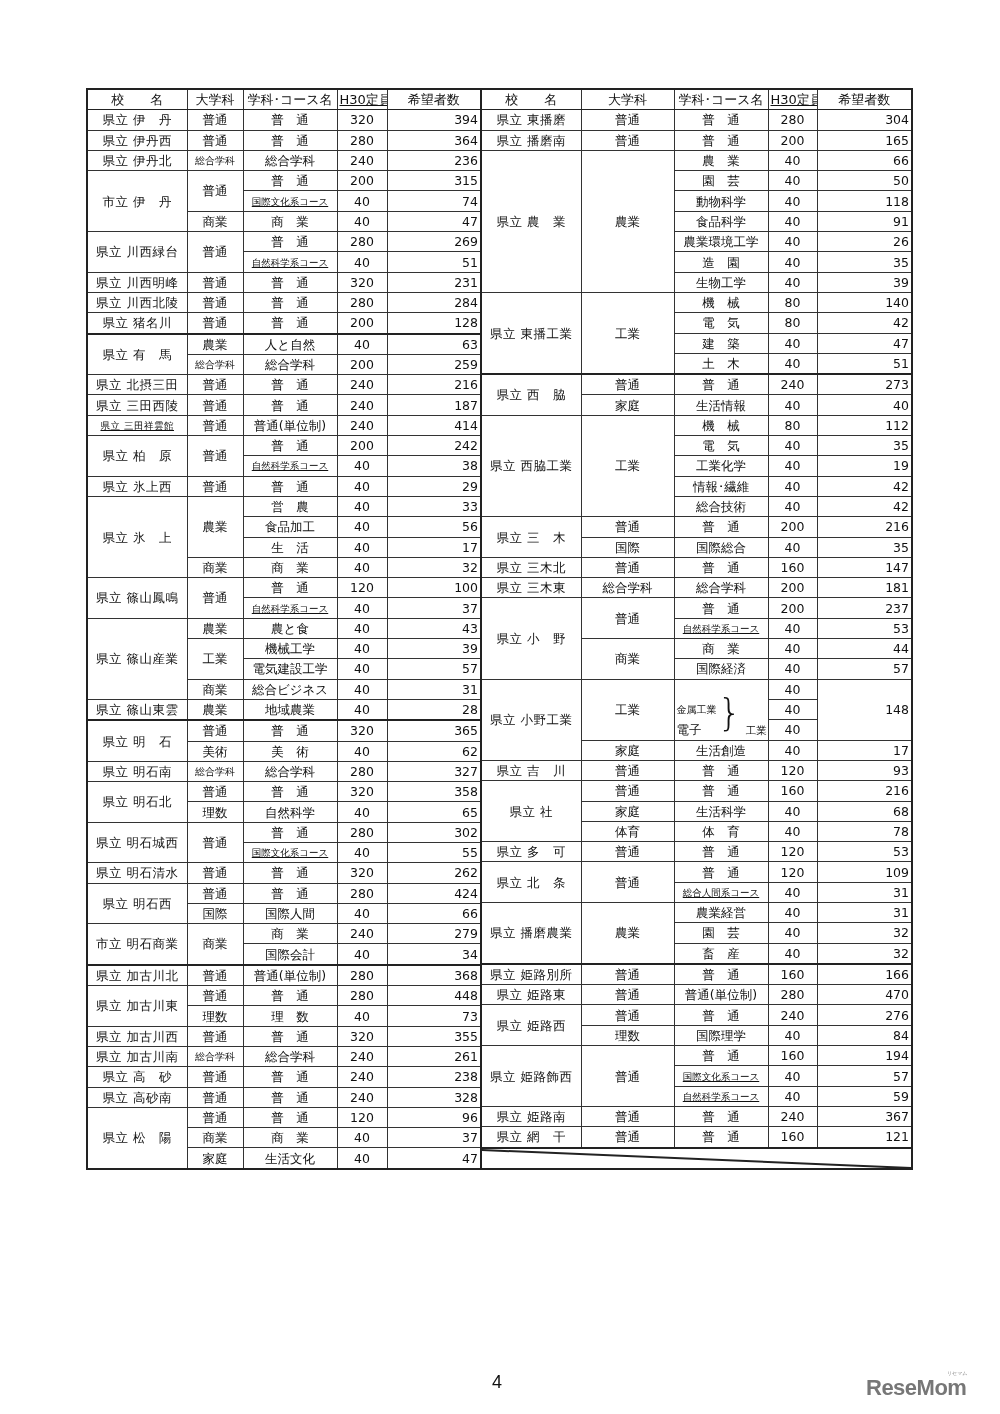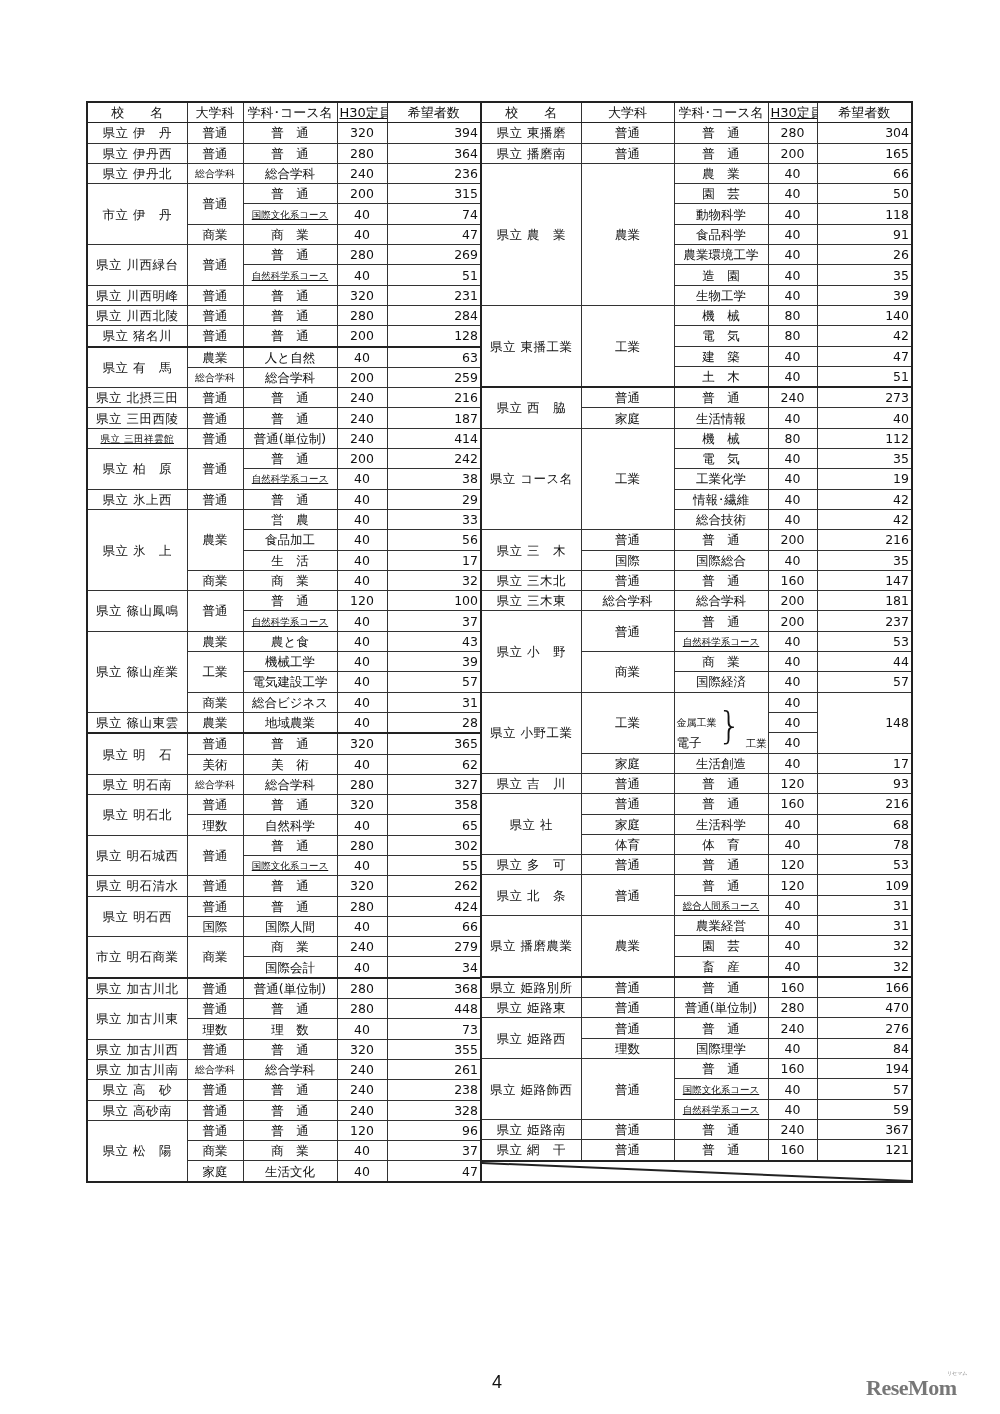--- a/index.html
+++ b/index.html
@@ -1,35 +1,35 @@
 <!DOCTYPE html>
 <html><head>
 <meta charset="utf-8">
 <style>
   html, body { margin:0; padding:0; background:#ffffff; }
   body { width:1000px; height:1414px; position:relative; overflow:hidden;
          font-family:"DejaVu Sans", "Liberation Sans", sans-serif; color:#111; }
-  .tbl { position:absolute; top:101px; border-collapse:collapse; table-layout:fixed; }
+  .tbl { position:absolute; top:88px; border-collapse:collapse; table-layout:fixed; }
   .tbl td { height:19.3px; padding:0 2px; font-size:12.5px; line-height:19px;
             border:1px solid #333; white-space:nowrap; overflow:hidden; }
   .tbl tr.hdr td { text-align:center; font-size:13px; border-bottom:1.5px solid #222; }
   .tbl td.c { text-align:center; }
   .tbl td.r { text-align:right; padding-right:2px; }
   .tbl td.nm { text-align:center; padding-left:2px; letter-spacing:0.5px; }
   .tbl td.sm { font-size:10px; }
   .tbl td.xs { font-size:9.5px;text-decoration:underline; }
   .tbl td.dt { border-top:1px dashed #333 !important; }
   .tbl tr.thick td { border-top:2px solid #222; }
   #left  { left:86px; width:394px; border:2px solid #222; }
   #right { left:480px; width:431px; border:2px solid #222; }
   .slash-cell { position:relative; height:18px; }
   .slash-cell svg { position:absolute; left:0; top:0; }
   .page-num { position:absolute; left:492px; top:1372px; font-size:18px; font-family:"Liberation Sans", sans-serif; }
   .logo { position:absolute; left:866px; top:1375px; font-size:22px; font-weight:bold; color:#777;
-          font-family:Liberation Serif, serif; letter-spacing:-0.5px; }
+          font-family:Liberation Sans, sans-serif; letter-spacing:-0.5px; }
   .logo-sub { position:absolute; left:947px; top:1370px; font-size:5px; color:#888; }
 </style>
 </head>
 <body>
 
 <table id="left" class="tbl">
   <colgroup>
       <col style="width:100px">
       <col style="width:56px">
       <col style="width:94px">
@@ -506,21 +506,21 @@
         <td class="r">273</td>
       </tr>
   <tr>
         <td class="c dt">家庭</td>
         <td class="c">生活情報</td>
         <td class="c">40</td>
         <td class="r">40</td>
       </tr>
 
   <tr>
-        <td class="nm" rowspan="5">県立 コース名</td>
+        <td class="nm" rowspan="5">県立 西脇工業</td>
         <td class="c" rowspan="5">工業</td>
         <td class="c">機　械</td>
         <td class="c">80</td>
         <td class="r">112</td>
       </tr>
   <tr>
         <td class="c dt">電　気</td>
         <td class="c dt">40</td>
         <td class="r dt">35</td>
       </tr>

